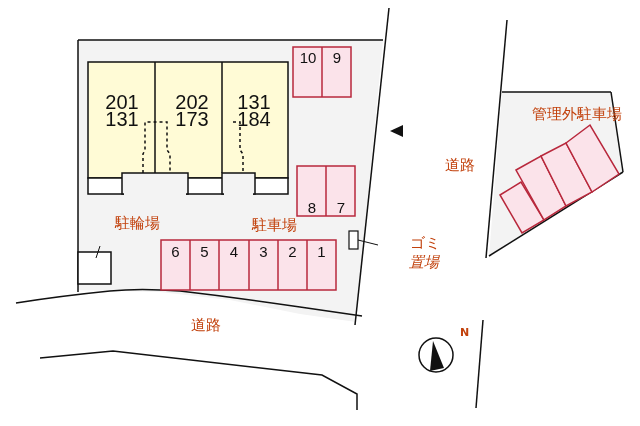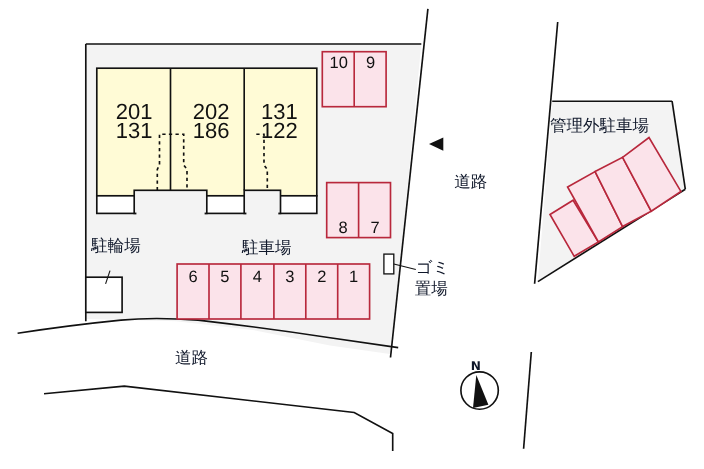--- a/index.html
+++ b/index.html
@@ -1,18 +1,18 @@
 <!DOCTYPE html>
 <html><head>
 <meta charset="utf-8">
 <style>
   html, body { margin:0; padding:0; background:#ffffff; }
   body { width:640px; height:426px; position:relative; overflow:hidden; font-family:"DejaVu Sans", sans-serif; }
   svg { position:absolute; left:0; top:0; }
-  .lbl { position:absolute; font-size:15px; color:#0f172a; white-space:nowrap; line-height:1; }
+  .lbl { position:absolute; font-size:15px; color:#c2410c; white-space:nowrap; line-height:1;margin-left:32px; }
   .unit { position:absolute; font-size:20px; color:#111; text-align:center; line-height:17px; font-family:"Liberation Sans", sans-serif; }
   .slot-num { position:absolute; font-size:15px; color:#111; font-family:"Liberation Sans", sans-serif; text-align:center; }
 </style>
 </head>
 <body>
 
 <svg width="640" height="426" viewBox="0 0 640 426">
 
   <path d="M78,40 L383,40 L356,322 L300,314 L230,300 L160,292 L78,290 Z" fill="#f3f3f3" stroke="none"></path>
   <line x1="78" y1="40" x2="383" y2="40" stroke="#111" stroke-width="1.5"></line>
@@ -79,38 +79,38 @@
   <circle cx="436" cy="355" r="17" fill="#fff" stroke="#111" stroke-width="1.5"></circle>
   <polygon points="433,341 430,371 444,368" fill="#111"></polygon>
 </svg>
 
 <div class="unit" style="left:98px;top:94px;width:48px;">
   <div>201</div>
   <div>131</div>
 </div>
 <div class="unit" style="left:168px;top:94px;width:48px;">
   <div>202</div>
-  <div>186</div>
+  <div>173</div>
 </div>
 <div class="unit" style="left:230px;top:94px;width:48px;">
   <div>131</div>
-  <div>122</div>
+  <div>184</div>
 </div>
 
 <div class="slot-num" style="left:294px;top:49px;width:28px;">10</div>
 <div class="slot-num" style="left:323px;top:49px;width:28px;">9</div>
 <div class="slot-num" style="left:298px;top:199px;width:28px;">8</div>
 <div class="slot-num" style="left:327px;top:199px;width:28px;">7</div>
 <div class="slot-num" style="left:161px;top:243px;width:29px;">6</div>
 <div class="slot-num" style="left:190px;top:243px;width:29px;">5</div>
 <div class="slot-num" style="left:219px;top:243px;width:30px;">4</div>
 <div class="slot-num" style="left:249px;top:243px;width:29px;">3</div>
 <div class="slot-num" style="left:278px;top:243px;width:29px;">2</div>
 <div class="slot-num" style="left:307px;top:243px;width:29px;">1</div>
 
-<div class="lbl" style="left:220px;top:218px;">駐車場</div>
+<div class="lbl" style="left:220px;top:218px;font-family:Liberation Serif, serif;">駐車場</div>
 <div class="lbl" style="left:83px;top:216px;">駐輪場</div>
 <div class="lbl" style="left:378px;top:236px;text-align:right;">ゴミ</div>
-<div class="lbl" style="left:377px;top:255px;">置場</div>
+<div class="lbl" style="left:377px;top:255px;font-style:italic;">置場</div>
 <div class="lbl" style="left:413px;top:158px;">道路</div>
 <div class="lbl" style="left:159px;top:318px;">道路</div>
 <div class="lbl" style="left:500px;top:107px;">管理外駐車場</div>
 <div class="lbl" style="left:428px;top:327px;font-size:11px;font-weight:bold;">N</div>
 
 </body></html>

